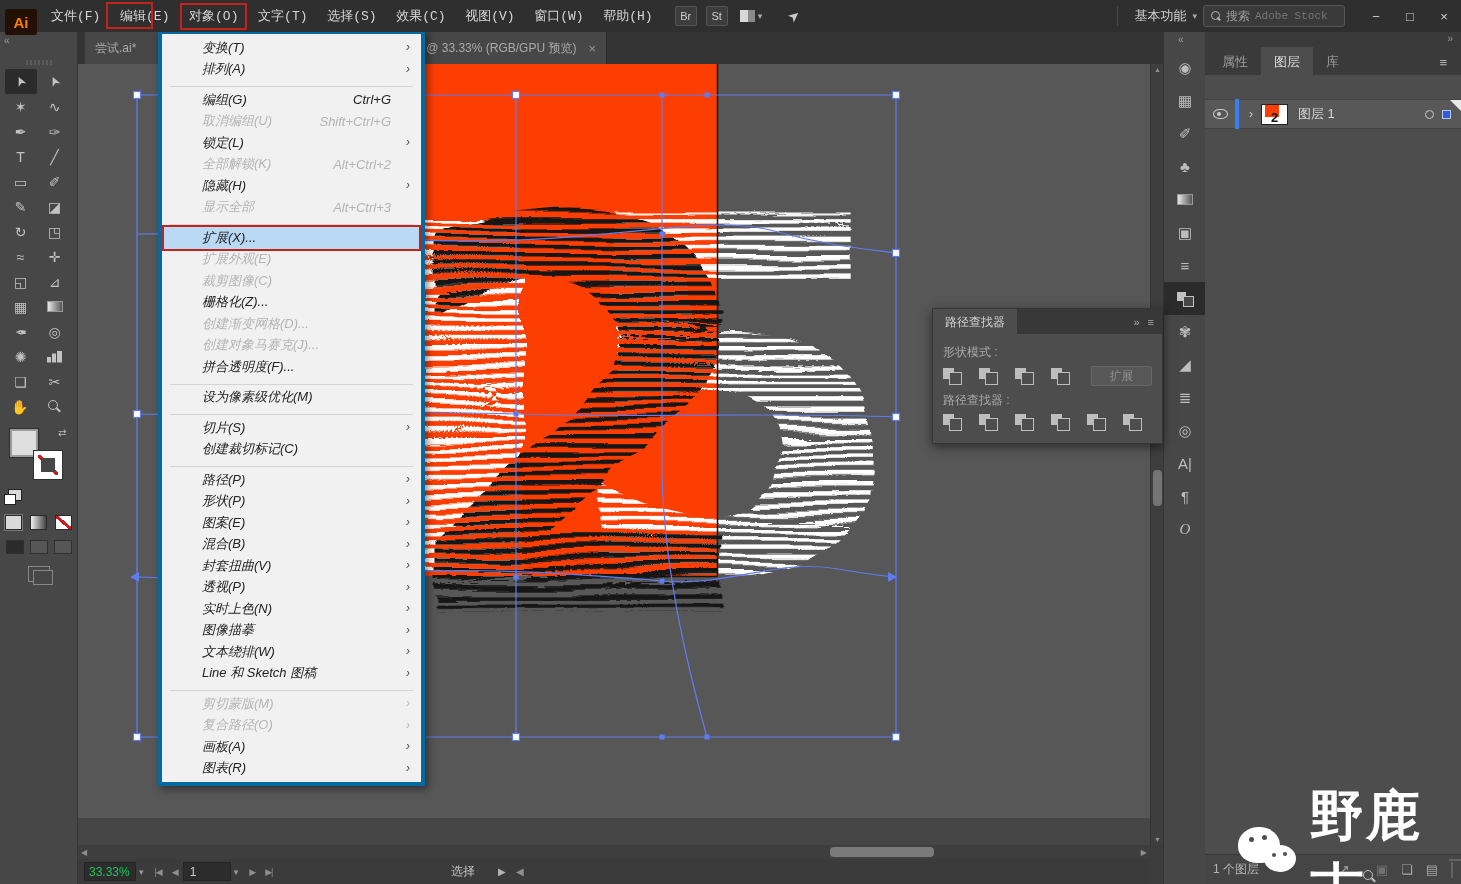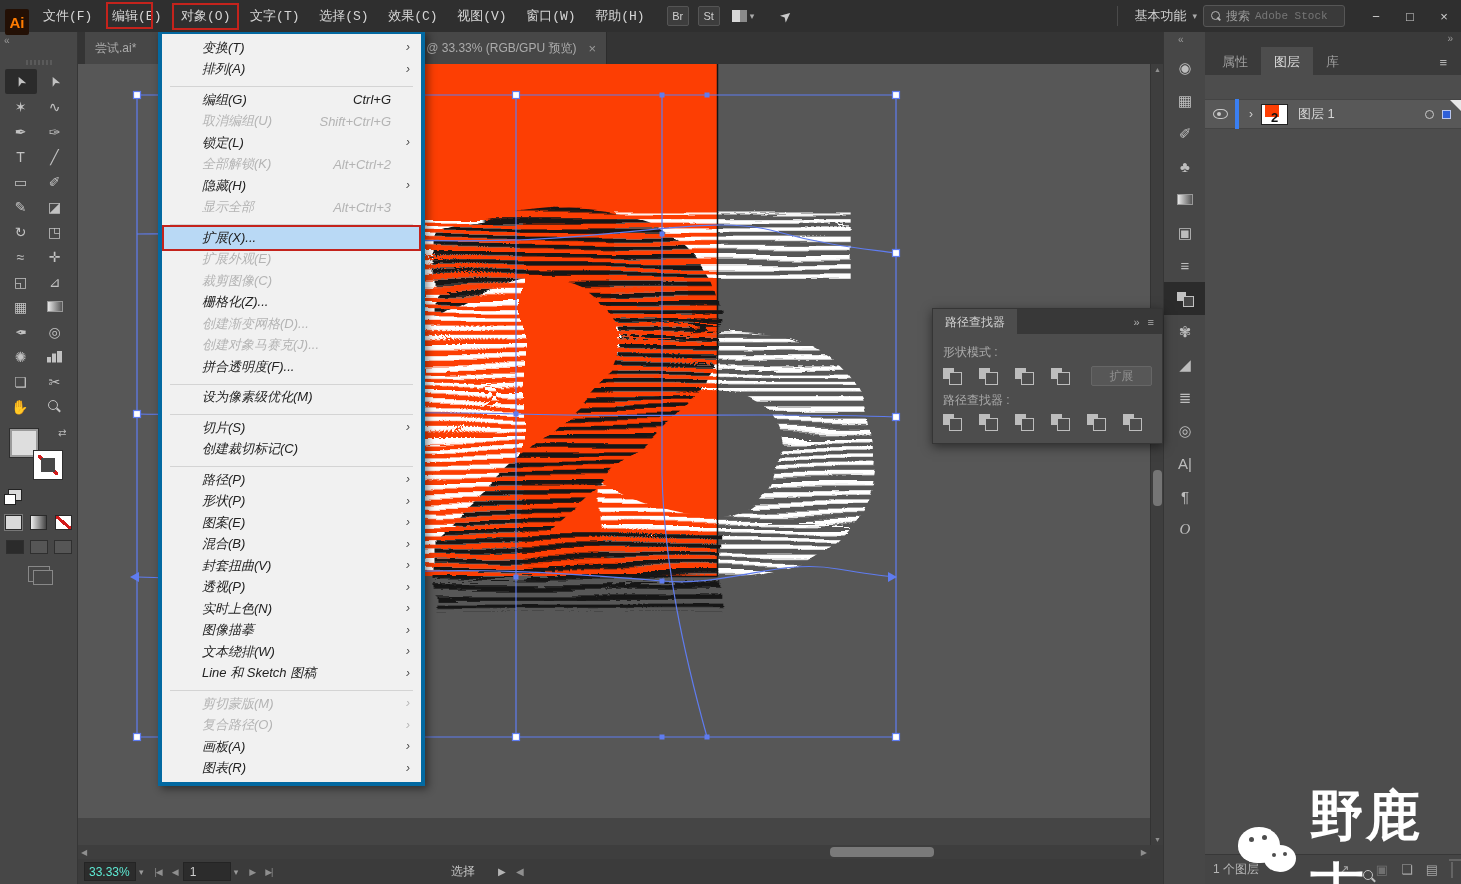--- a/index.html
+++ b/index.html
@@ -6,21 +6,21 @@
   html,body { background:#2a2a2a; }
   body { font-family:"Liberation Sans","DejaVu Sans",sans-serif; }
   #app {
     position:relative; width:1461px; height:884px; overflow:hidden;
     background:#3c3c3c; color:#cccccc; font-size:13px;
     -webkit-font-smoothing:antialiased;
   }
   
   .menubar { position:absolute; left:0; top:0; width:1461px; height:32px;
     background:#2f2f2f; display:flex; align-items:center; z-index:40; }
-  .ai-logo { width:24px; height:26px; margin:12px 6px 0 5px; background:#231005;
+  .ai-logo { width:32px; height:26px; margin:12px 6px 0 5px; background:#231005;
     color:#ff7c00; font-weight:bold; font-size:15px; display:flex;
     align-items:center; justify-content:center; border-radius:2px; }
   .mb-item { padding:5px 8px; color:#d6d6d6; cursor:default; position:relative;font-family:Liberation Mono, monospace; }
   .mb-item.boxed { outline:2px solid #c4231c; outline-offset:-1px; }
   .mb-badges { display:flex; gap:9px; margin-left:14px; }
   .mb-badge { width:22px; height:20px; background:#3d3d3d; border:1px solid #555;
     color:#cfcfcf; font-size:11px; display:flex; align-items:center;
     justify-content:center; border-radius:2px; }
   .mb-grid { margin-left:12px; display:flex; align-items:center; gap:3px; color:#bbb; }
   .grid-ico { width:15px; height:12px;
@@ -125,21 +125,21 @@
   .hscroll { position:absolute; left:78px; top:845px; width:1072px; height:14px;
     background:#3e3e3e; z-index:4; }
   .hthumb { position:absolute; left:752px; top:2px; width:104px; height:10px;
     background:#7a7a7a; border-radius:4px; }
   .hscroll .arr { position:absolute; top:3px; font-size:8px; color:#8f8f8f; }
   
   .statusbar { position:absolute; left:78px; top:859px; width:1072px; height:25px;
     background:#3b3b3b; display:flex; align-items:center; font-size:12px;
     color:#b9b9b9; z-index:4; }
   .zoom-box { width:52px; height:19px; background:#2c2c2c; border:1px solid #242424;
-    margin-left:6px; padding:2px 4px; color:#5eead4; }
+    margin-left:6px; padding:2px 4px; color:#22c55e; }
   .sb-chev { margin:0 6px 0 3px; font-size:9px; color:#9a9a9a; }
   .nav-btn { color:#8f8f8f; font-size:9px; padding:0 5px; letter-spacing:-1px; }
   .ab-box { width:48px; height:19px; background:#2c2c2c; border:1px solid #242424;
     padding:2px 6px; color:#cfcfcf; }
   .sb-status { position:absolute; left:290px; width:190px; text-align:center;
     color:#c3c3c3; }
   .sb-arr1 { position:absolute; left:420px; color:#b5b5b5; font-size:10px; }
   .sb-arr2 { position:absolute; left:438px; color:#8f8f8f; font-size:10px; }
   
   .menu-panel { position:absolute; left:158px; top:30px; width:267px;

